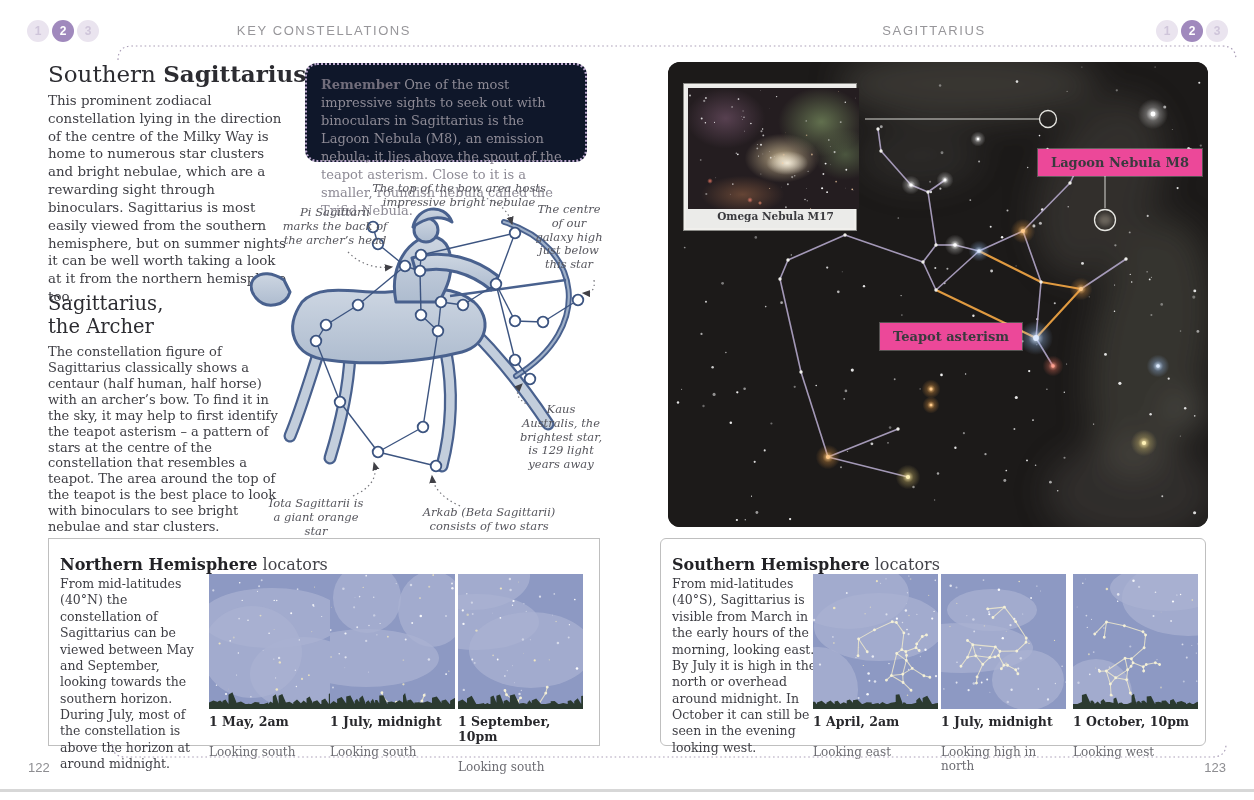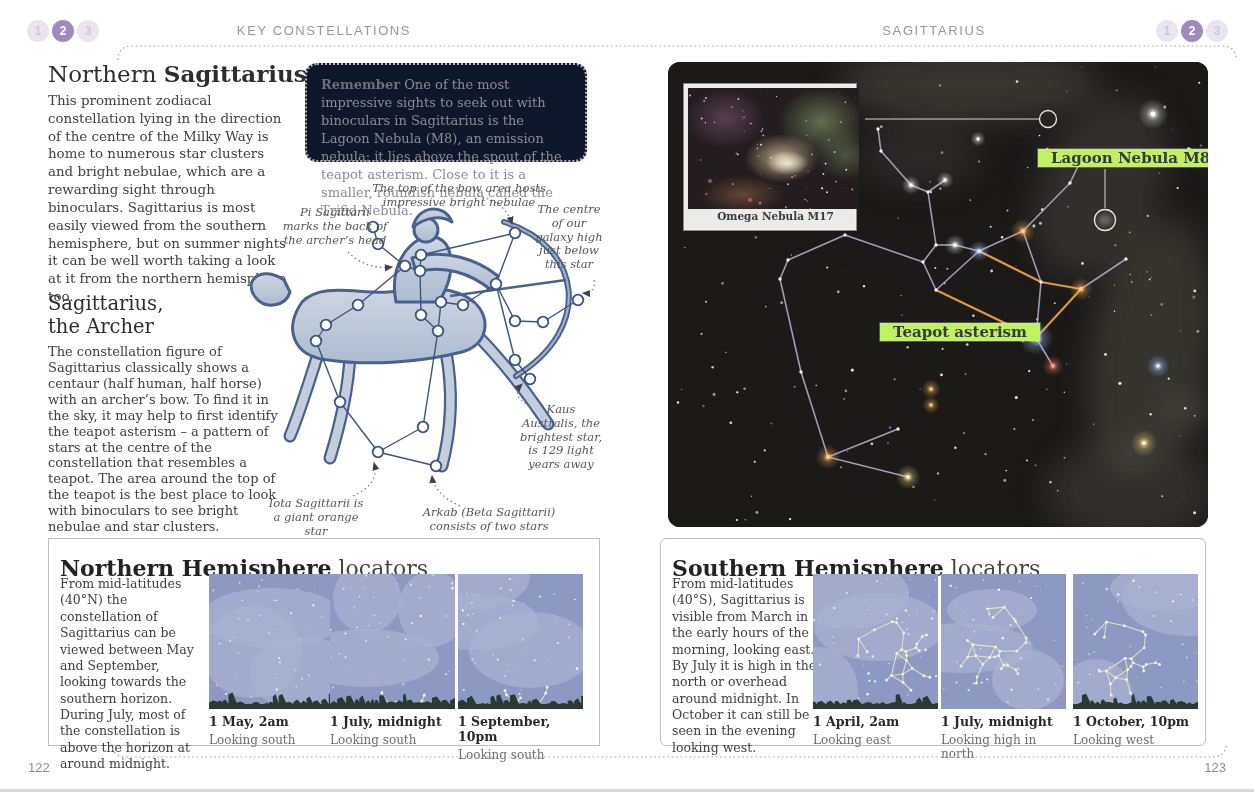--- a/index.html
+++ b/index.html
@@ -74,38 +74,38 @@
       radial-gradient(ellipse 42px 34px at 92% 55%, rgba(92,110,76,.7), transparent 75%),
       radial-gradient(ellipse 55px 42px at 22% 25%, rgba(104,76,96,.75), transparent 72%),
       radial-gradient(ellipse 58px 26px at 32% 88%, rgba(122,82,60,.75), transparent 72%),
       #241d20;
   }
   #omega-caption {
     position:absolute; left:2px; bottom:2px; width:175px; height:19px;
     font-size:10.5px; font-weight:700; color:#3a3a3e; text-align:center; line-height:19px;
   }
   .chart-label {
-    position:absolute; background:#bef264; color:#3a3a3e; font-weight:700;
-    font-size:15px; padding:0 13px; z-index:4; white-space:nowrap;
+    position:absolute; background:#ec4899; color:#3a3a3e; font-weight:700;
+    font-size:13px; padding:6px 13px; z-index:4; white-space:nowrap;
     box-shadow:0 0 0 1px rgba(255,255,255,.25);
   }
   #lagoon-label { left:370px; top:87px; }
   #teapot-label { left:212px; top:261px; }
 
   
   .locator-panel { position:absolute; top:538px; height:208px; border:1px solid #bfbfbf; background:#fff; }
   #panel-north { left:48px;  width:552px; }
   #panel-south { left:660px; width:546px;border-radius:6px; }
-  .locator-title { position:absolute; left:11px; top:16px; font-size:22px; color:#434349; }
+  .locator-title { position:absolute; left:11px; top:16px; font-size:16px; color:#434349; }
   .locator-title b { color:#222226; }
   .locator-body { position:absolute; left:11px; top:37px; width:146px; font-size:12.5px; line-height:1.31; color:#3e3e44; }
   .locator-thumb { position:absolute; top:35px; width:125px; }
   .sky { position:relative; width:125px; height:135px; background:#8d99c3; overflow:hidden; }
   .thumb-caption { margin-top:5px; font-size:12.5px; font-weight:700; color:#28282c; }
-  .thumb-dir { font-size:12px; color:#6d6d73; font-weight:400; margin-top:4px; }
+  .thumb-dir { font-size:12px; color:#6d6d73; font-weight:400; margin-top:16px; }
 
   
   .folio { position:absolute; top:760px; font-size:13px; color:#8d8d91; font-family:"Liberation Sans", sans-serif; }
   #folio-left { left:28px; } #folio-right { left:1186px; width:40px; text-align:right; }
   #bottom-edge { position:absolute; left:0; top:789px; width:1254px; height:3px; background:#d7d7d7; }
 </style>
 </head>
 <body>
 
 <div id="page">
@@ -121,21 +121,21 @@
     <div class="pager-dot">3</div>
   </div>
   <div id="head-left" class="running-head">KEY CONSTELLATIONS</div>
   <div id="head-right" class="running-head">SAGITTARIUS</div>
   <div class="pager right">
     <div class="pager-dot">1</div>
     <div class="pager-dot active">2</div>
     <div class="pager-dot">3</div>
   </div>
 
-  <h1 id="observing-title"><span style="font-weight:400">Northern </span><b>Sagittarius</b></h1>
+  <h1 id="observing-title"><span style="font-weight:400">Southern </span><b>Sagittarius</b></h1>
   <p id="observing-body">This prominent zodiacal constellation lying in the direction of the centre of the Milky Way is home to numerous star clusters and bright nebulae, which are a rewarding sight through binoculars. Sagittarius is most easily viewed from the southern hemisphere, but on summer nights it can be well worth taking a look at it from the northern hemisphere too.</p>
 
   <div id="remember-box"><b>Remember</b><span> One of the most impressive sights to seek out with binoculars in Sagittarius is the Lagoon Nebula (M8), an emission nebula; it lies above the spout of the teapot asterism. Close to it is a smaller, roundish nebula called the Trifid Nebula.</span></div>
 
   <h2 id="archer-title"><span>Sagittarius,</span><br><span>the Archer</span></h2>
   <p id="archer-body">The constellation figure of Sagittarius classically shows a centaur (half human, half horse) with an archer’s bow. To find it in the sky, it may help to first identify the teapot asterism – a pattern of stars at the centre of the constellation that resembles a teapot. The area around the top of the teapot is the best place to look with binoculars to see bright nebulae and star clusters.</p>
 
   <div id="ill-wrap">
     <svg width="370" height="360" viewBox="0 0 370 360">
       <defs>

